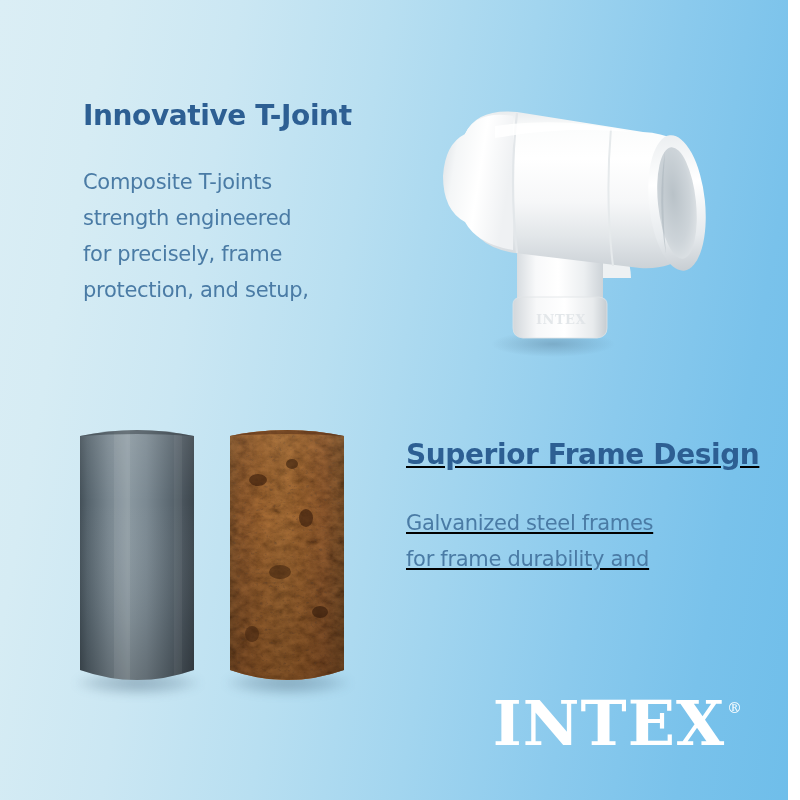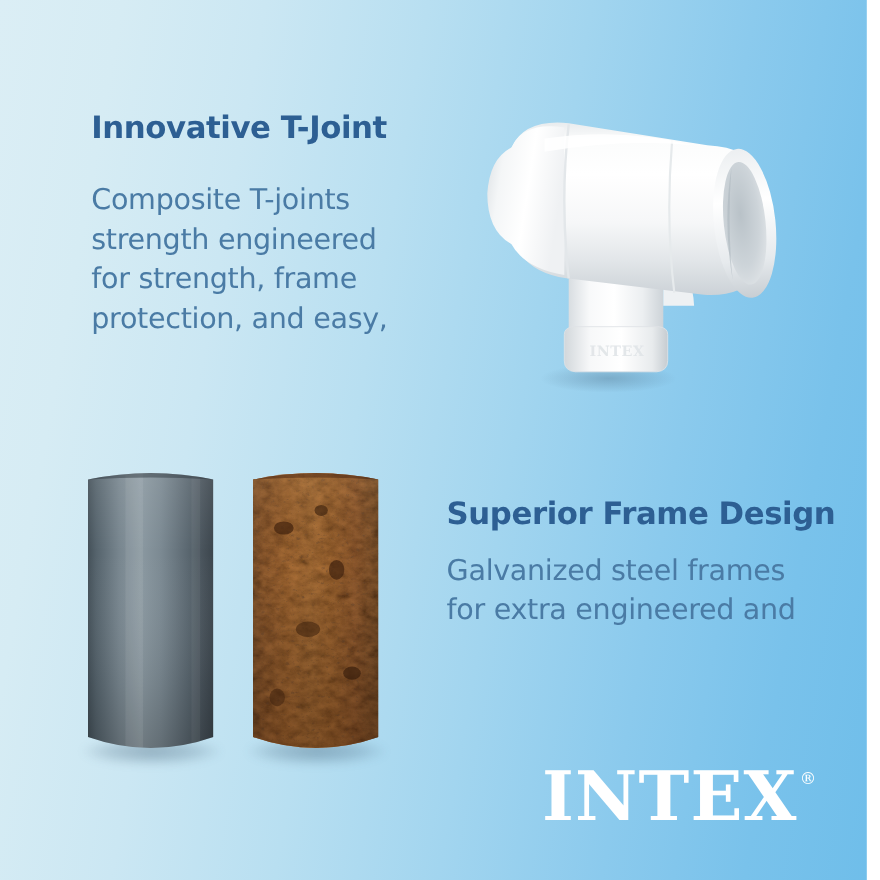--- a/index.html
+++ b/index.html
@@ -34,33 +34,33 @@
   .feature-heading {
     font-weight: bold;
     font-size: 28px;
     letter-spacing: -0.4px;
     color: #2d5f93;
     line-height: 1.1;
     white-space: nowrap;
   }
 
   .feature-body {
-    font-size: 26px;
+    font-size: 21px;
     line-height: 36px;
     color: #4a7ba5;
     letter-spacing: -0.3px;
     font-weight: 400;
   }
   .feature-body .ln { display: block; white-space: nowrap; }
 
   #block-tjoint  { left: 83px; top: 101px; }
   #block-tjoint .feature-body { margin-top: 32px; }
 
-  #block-frame   { left: 406px; top: 452px; }
-  #block-frame .feature-body { margin-top: 18px; }
+  #block-frame   { left: 406px; top: 440px; text-decoration: underline; }
+  #block-frame .feature-body { margin-top: 34px; }
 
   
   #tjoint-photo {
     position: absolute;
     left: 425px;
     top: 72px;
     width: 300px;
     height: 290px;
   }
 
@@ -110,22 +110,22 @@
 </head>
 <body>
 
 <div id="canvas">
 
   <div class="feature-block" id="block-tjoint">
     <div class="feature-heading">Innovative T-Joint</div>
     <div class="feature-body">
       <span class="ln">Composite T-joints</span>
       <span class="ln">strength engineered</span>
-      <span class="ln">for strength, frame</span>
-      <span class="ln">protection, and easy,</span>
+      <span class="ln">for precisely, frame</span>
+      <span class="ln">protection, and setup,</span>
     </div>
   </div>
 
   <div id="tjoint-photo">
     <svg width="300" height="290" viewBox="0 0 300 290">
       <defs>
 
         <linearGradient id="barrelV" x1="0" y1="0" x2="0" y2="1">
           <stop offset="0%" stop-color="#e9ecee"></stop>
           <stop offset="10%" stop-color="#fbfcfc"></stop>
@@ -325,21 +325,21 @@
         </g>
         <path d="M 2 14 Q 59 2 116 14 Q 59 10 2 14 Z" fill="#4a2410" opacity="0.5"></path>
       </svg>
     </div>
   </div>
 
   <div class="feature-block" id="block-frame">
     <div class="feature-heading">Superior Frame Design</div>
     <div class="feature-body">
       <span class="ln">Galvanized steel frames</span>
-      <span class="ln">for extra engineered and</span>
+      <span class="ln">for frame durability and</span>
     </div>
   </div>
 
   <div id="intex-logo">
     <span id="intex-wordmark">INTEX</span>
     <span id="intex-reg">®</span>
   </div>
 
 </div>
 

